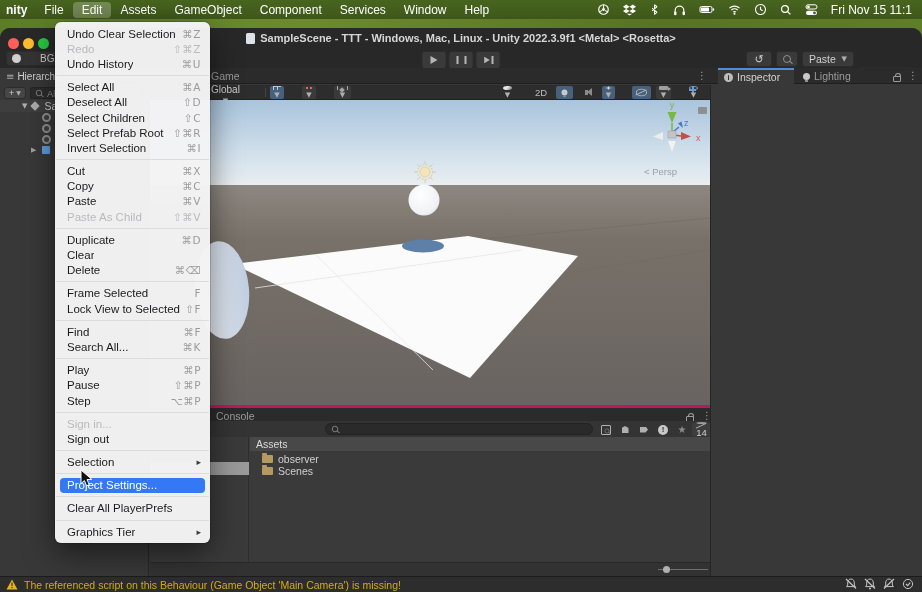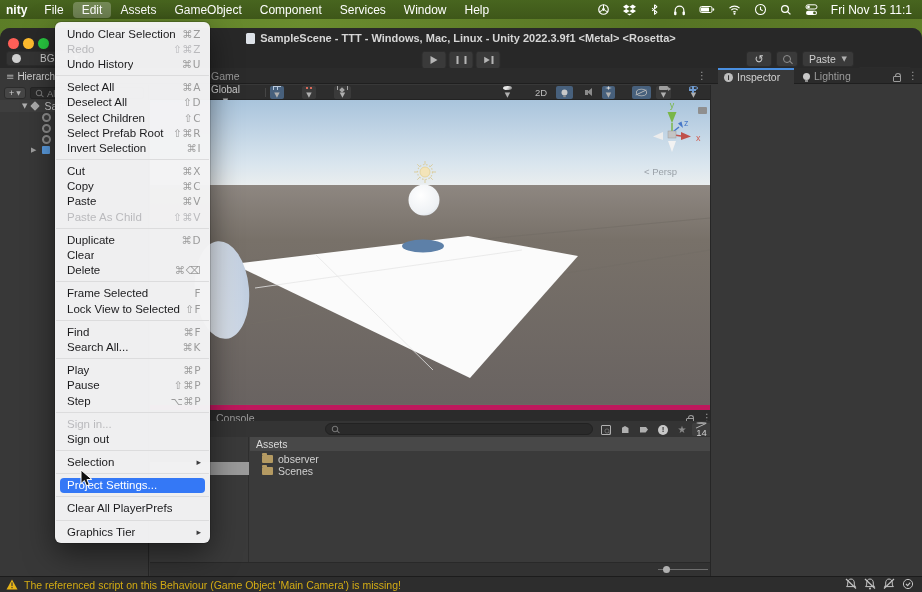--- a/index.html
+++ b/index.html
@@ -354,21 +354,21 @@
         <polygon points="-4,8 4,8 0,19" fill="#f2f2f2"></polygon>
         <rect x="-4" y="-2" width="8" height="7" fill="#c4c4c4" stroke="#9a9a9a" stroke-width="0.5"></rect>
         <text x="0" y="-25" text-anchor="middle" font-size="9" fill="#7ab648">y</text>
         <text x="24" y="8" font-size="9" fill="#d16055">x</text>
         <text x="12" y="-7" font-size="9" fill="#4677c8">z</text>
       </g>
       <text x="494" y="75" font-size="9.5" fill="#9aa1a8">&lt; Persp</text>
       <rect x="548" y="7" width="9" height="7" rx="1" fill="#8f8f8f"></rect>
     </svg>
 
-    <div class="abs" style="left:150px;top:377px;width:560px;height:16px;background:#2b2b2b;border-top:5px solid #be185d;">
+    <div class="abs" style="left:150px;top:377px;width:560px;height:16px;background:#2b2b2b;border-top:3px solid #be185d;">
       <div class="abs tab off" style="left:60px;top:0;">
           <span>Console</span>
         </div>
       <span class="abs lockic" style="left:536px;top:4px;"></span>
       <span class="abs kebab glyph" style="left:552px;top:2px;">⋮</span>
     </div>
     <div class="abs" style="left:150px;top:393px;width:560px;height:16px;background:#343434;">
       <div class="abs" style="left:175px;top:2px;width:268px;height:12px;background:#2a2a2a;border:1px solid #222;border-radius:6px;display:flex;align-items:center;padding:0 5px;">
         <span class="mag" style="transform:scale(.8);"></span>
       </div>

